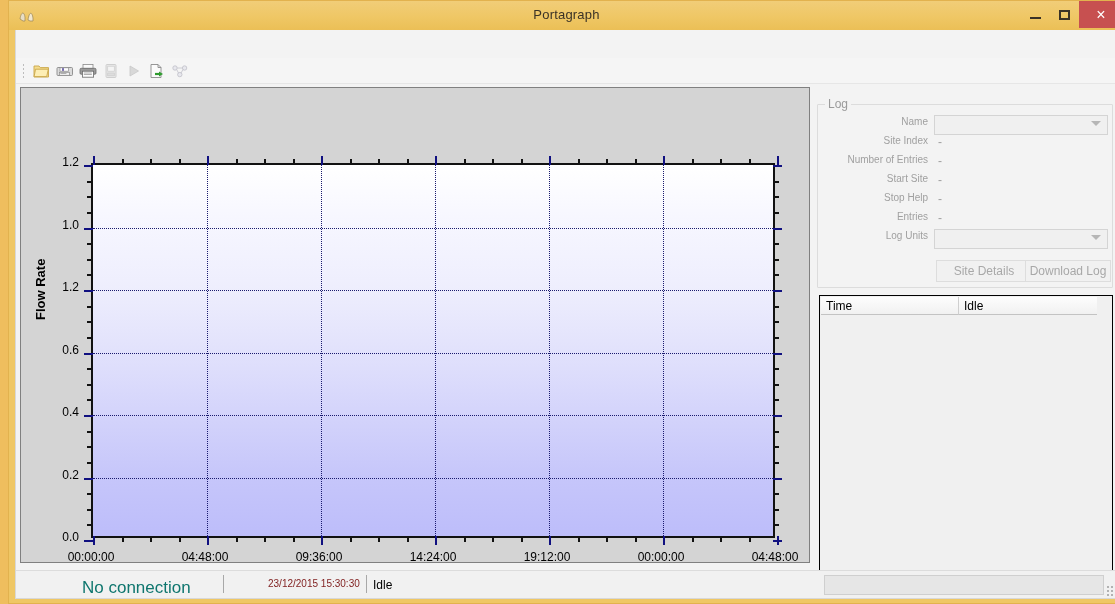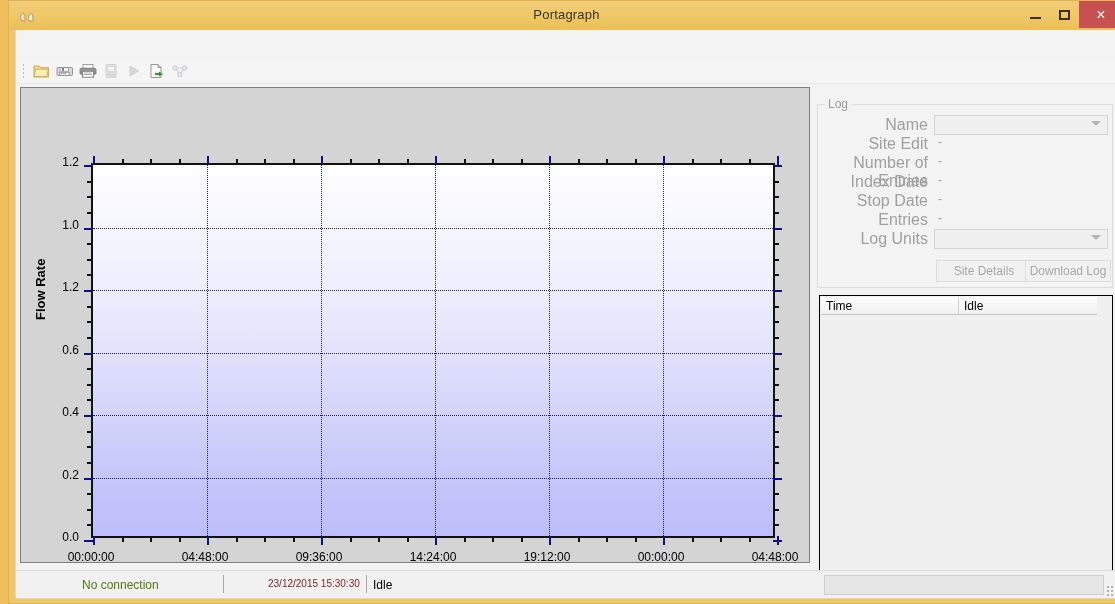--- a/index.html
+++ b/index.html
@@ -229,21 +229,21 @@
   }
   #log-legend {
     position: absolute; left: 7px; top: -8px;
     background: #f3f3f3; padding: 0 3px;
     font-size: 12px; color: #9a9a9a;
   }
   .log-row { position: absolute; left: 0; width: 296px; height: 19px; }
   .log-lbl {
     position: absolute; left: 0; width: 110px;
     text-align: right;
-    font-size: 16px; color: #a0a0a0;
+    font-size: 10px; color: #a0a0a0;
   }
   .log-val {
     position: absolute; left: 120px;
     font-size: 12px; color: #a0a0a0;
   }
   .combo {
     position: absolute; left: 116px;
     width: 174px; height: 20px;
     background: #f0f0f0;
     border: 1px solid #d4d4d4;
@@ -298,21 +298,21 @@
   
   #statusbar {
     position: absolute;
     left: 0; top: 540px;
     width: 1103px; height: 28px;
     background: #f1f1f1;
     border-top: 1px solid #dcdcdc;
   }
   #status-connection {
     position: absolute; left: 66px; top: 7px;
-    font-size: 12px; color: #4d7c0f;
+    font-size: 17px; color: #0f766e;
   }
   #status-sep1 {
     position: absolute; left: 207px; top: 4px;
     width: 1px; height: 18px; background: #a8a8a8;
   }
   #status-datetime {
     position: absolute; left: 228px; top: 7px;
     font-size: 10px; color: #7f1d1d; margin-left: 24px;
   }
   #status-sep2 {
@@ -586,33 +586,33 @@
     <div id="log-group">
       <div id="log-legend">Log</div>
       <div id="log-fields">
           <div class="log-row" style="top: 11px;">
             <div class="log-lbl">Name</div>
             <div class="combo" style="top: -1px;">
               <div class="combo-arrow"></div>
             </div>
           </div>
           <div class="log-row" style="top: 30px;">
-            <div class="log-lbl">Site Edit</div>
+            <div class="log-lbl">Site Index</div>
             <div class="log-val">-</div>
           </div>
           <div class="log-row" style="top: 49px;">
             <div class="log-lbl">Number of Entries</div>
             <div class="log-val">-</div>
           </div>
           <div class="log-row" style="top: 68px;">
-            <div class="log-lbl">Index Date</div>
+            <div class="log-lbl">Start Site</div>
             <div class="log-val">-</div>
           </div>
           <div class="log-row" style="top: 87px;">
-            <div class="log-lbl">Stop Date</div>
+            <div class="log-lbl">Stop Help</div>
             <div class="log-val">-</div>
           </div>
           <div class="log-row" style="top: 106px;">
             <div class="log-lbl">Entries</div>
             <div class="log-val">-</div>
           </div>
           <div class="log-row" style="top: 125px;">
             <div class="log-lbl">Log Units</div>
             <div class="combo" style="top: -1px;">
               <div class="combo-arrow"></div>

